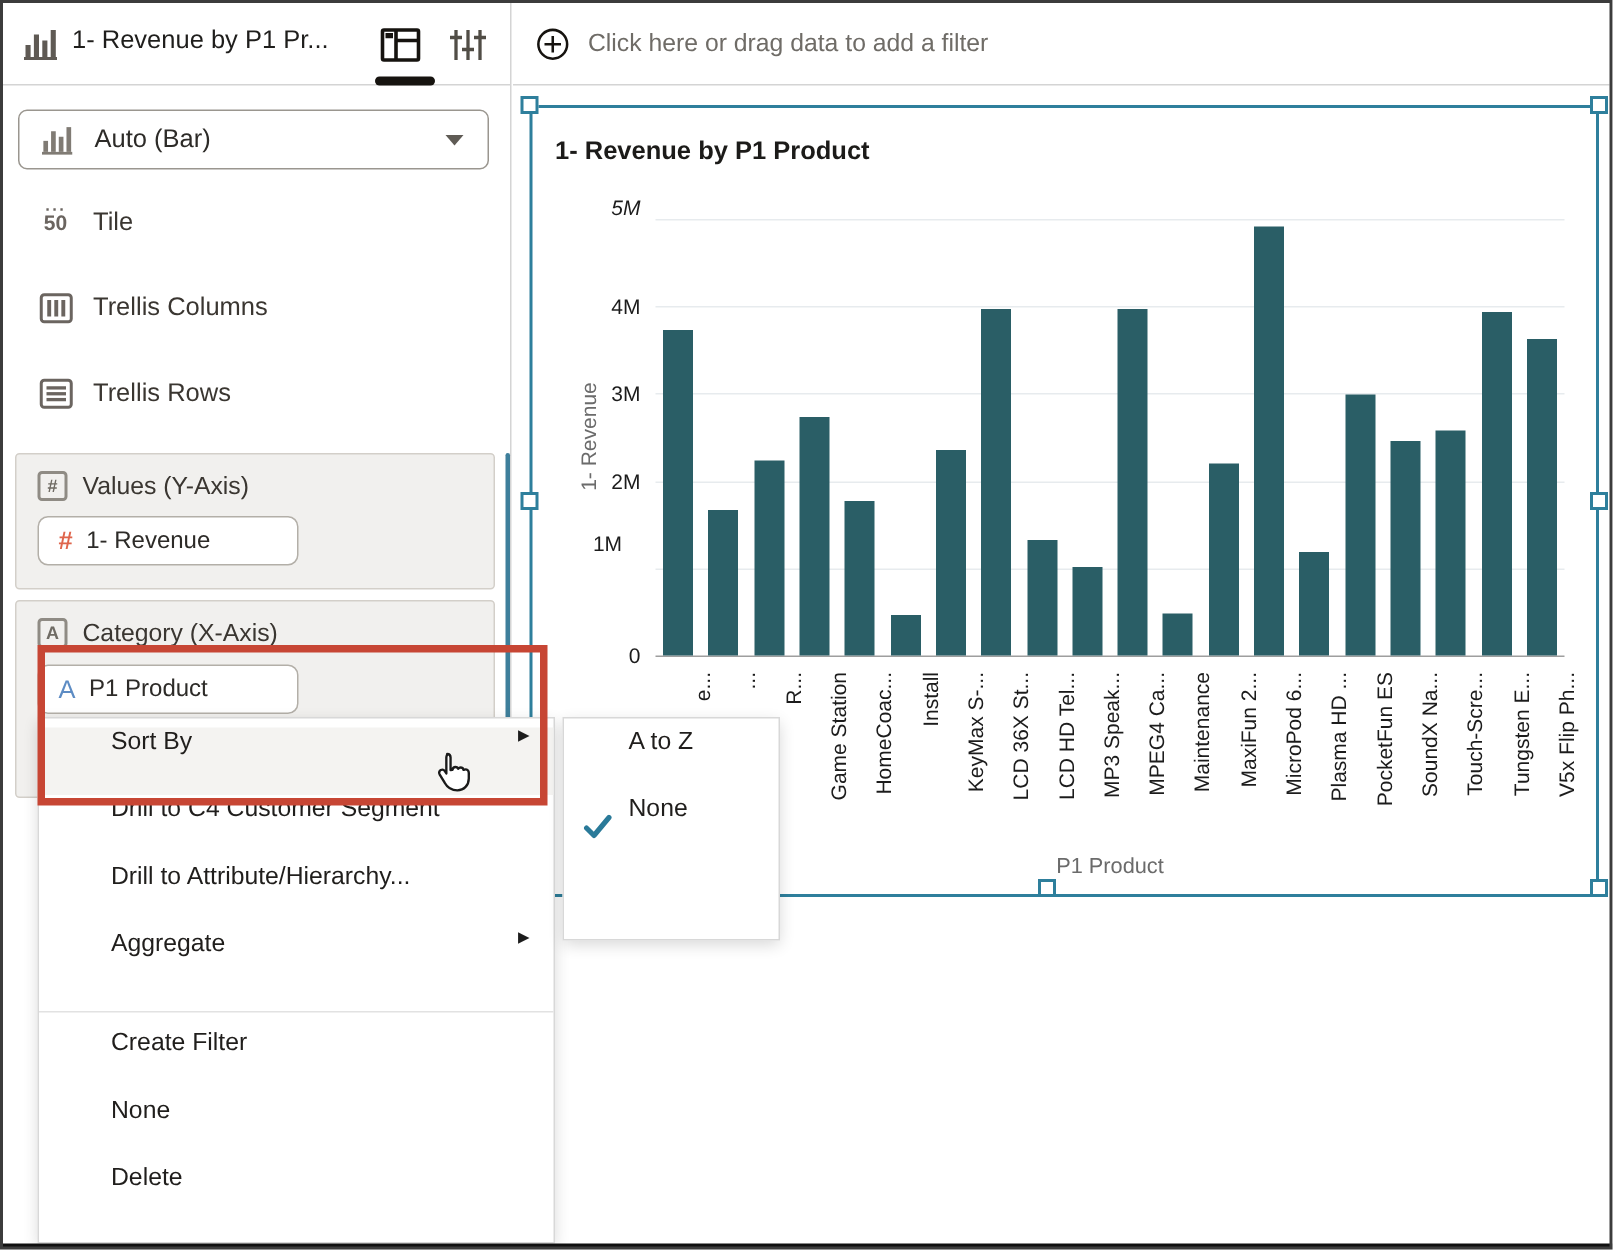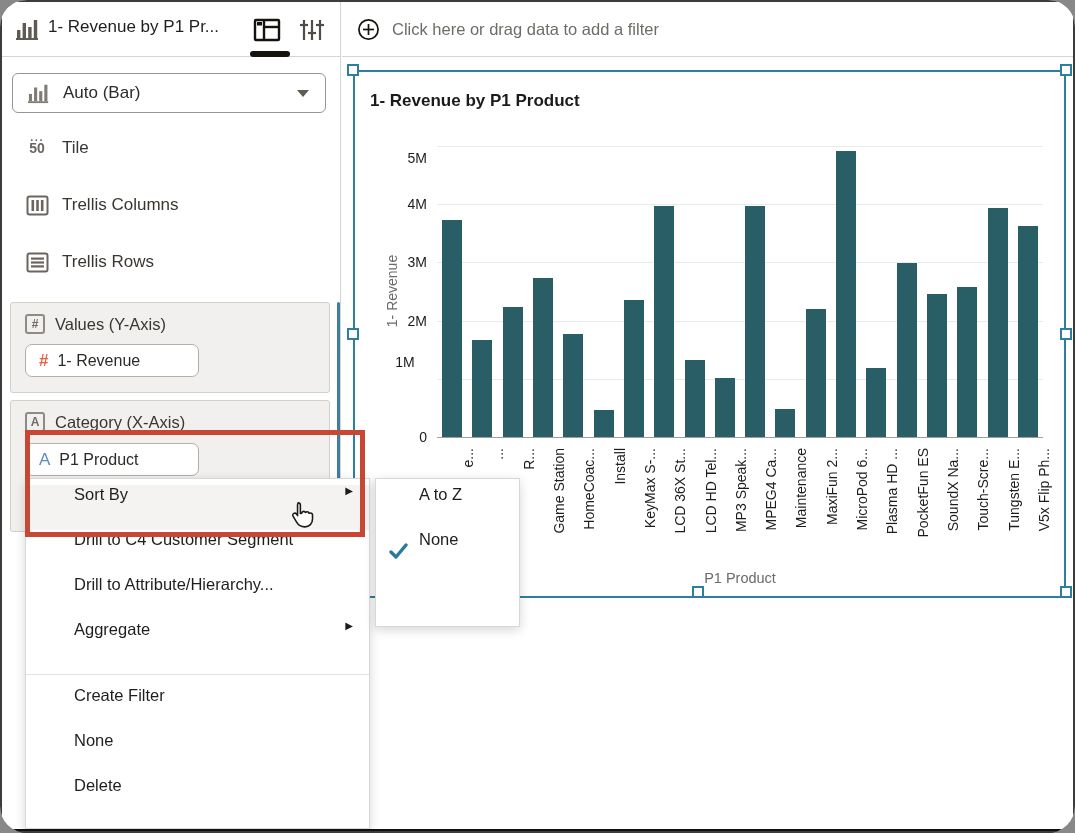--- a/index.html
+++ b/index.html
@@ -1,18 +1,18 @@
 <!DOCTYPE html>
 <html><head>
 <meta charset="utf-8">
 <style>
   * { margin:0; padding:0; box-sizing:border-box; }
   html,body { background:#888; }
   body { font-family:"Liberation Sans","DejaVu Sans",sans-serif; }
-  .app { position:relative; width:1075px; height:833px; background:#fff; overflow:hidden;border-radius:27px; }
+  .app { position:relative; width:1075px; height:833px; background:#fff; overflow:hidden; }
   .win-frame { position:absolute; inset:0; border:2px solid #3c3c3c; pointer-events:none; z-index:9; }
   .win-bottom { position:absolute; left:0; bottom:0; width:100%; height:4px; background:#101010; z-index:9; }
 
   
   .left-panel { position:absolute; left:2px; top:2px; width:339px; height:827px; background:#fff; border-right:1px solid #d4d4d4; z-index:1; }
   .panel-header { position:absolute; top:0; left:0; right:0; height:55px; border-bottom:1px solid #d4d4d4; background:#fff; }
   .header-viz-icon { position:absolute; left:13px; top:15px; }
   .header-title { position:absolute; left:46px; top:15px; font-size:17px; color:#1f1e1c; white-space:nowrap; }
   .tab-btn { position:absolute; top:13px; width:32px; height:30px; display:flex; align-items:center; justify-content:center; cursor:pointer; }
   .tab-grammar { left:249px; }
@@ -214,21 +214,21 @@
         <div class="ytick" style="top: 359px;">0</div>
         <div class="grid" style="top: 308.8px;"></div>
         <div class="ytick" style="top: 284px; text-align: center;">1M</div>
         <div class="grid" style="top: 250.6px;"></div>
         <div class="ytick" style="top: 242.6px;">2M</div>
         <div class="grid" style="top: 192.4px;"></div>
         <div class="ytick" style="top: 184.4px;">3M</div>
         <div class="grid" style="top: 134.2px;"></div>
         <div class="ytick" style="top: 126.2px;">4M</div>
         <div class="grid" style="top: 76px;"></div>
-        <div class="ytick" style="top: 80px;">5M</div>
+        <div class="ytick" style="top: 60px; font-style: italic;">5M</div>
         <div class="bar" style="left: 89.15px; top: 150.496px; height: 216.504px; background: rgb(42, 94, 102);"></div>
         <div class="xlabel" style="left: -82.85px; top: 378px;">e...</div>
         <div class="bar" style="left: 119.45px; top: 269.806px; height: 97.194px; background: rgb(42, 94, 102);"></div>
         <div class="xlabel" style="left: -52.55px; top: 378px;">...</div>
         <div class="bar" style="left: 149.75px; top: 236.632px; height: 130.368px; background: rgb(42, 94, 102);"></div>
         <div class="xlabel" style="left: -22.25px; top: 378px;">R...</div>
         <div class="bar" style="left: 180.05px; top: 207.532px; height: 159.468px; background: rgb(42, 94, 102);"></div>
         <div class="xlabel" style="left: 8.05px; top: 378px;">Game Station</div>
         <div class="bar" style="left: 210.35px; top: 263.986px; height: 103.014px; background: rgb(42, 94, 102);"></div>
         <div class="xlabel" style="left: 38.35px; top: 378px;">HomeCoac...</div>

